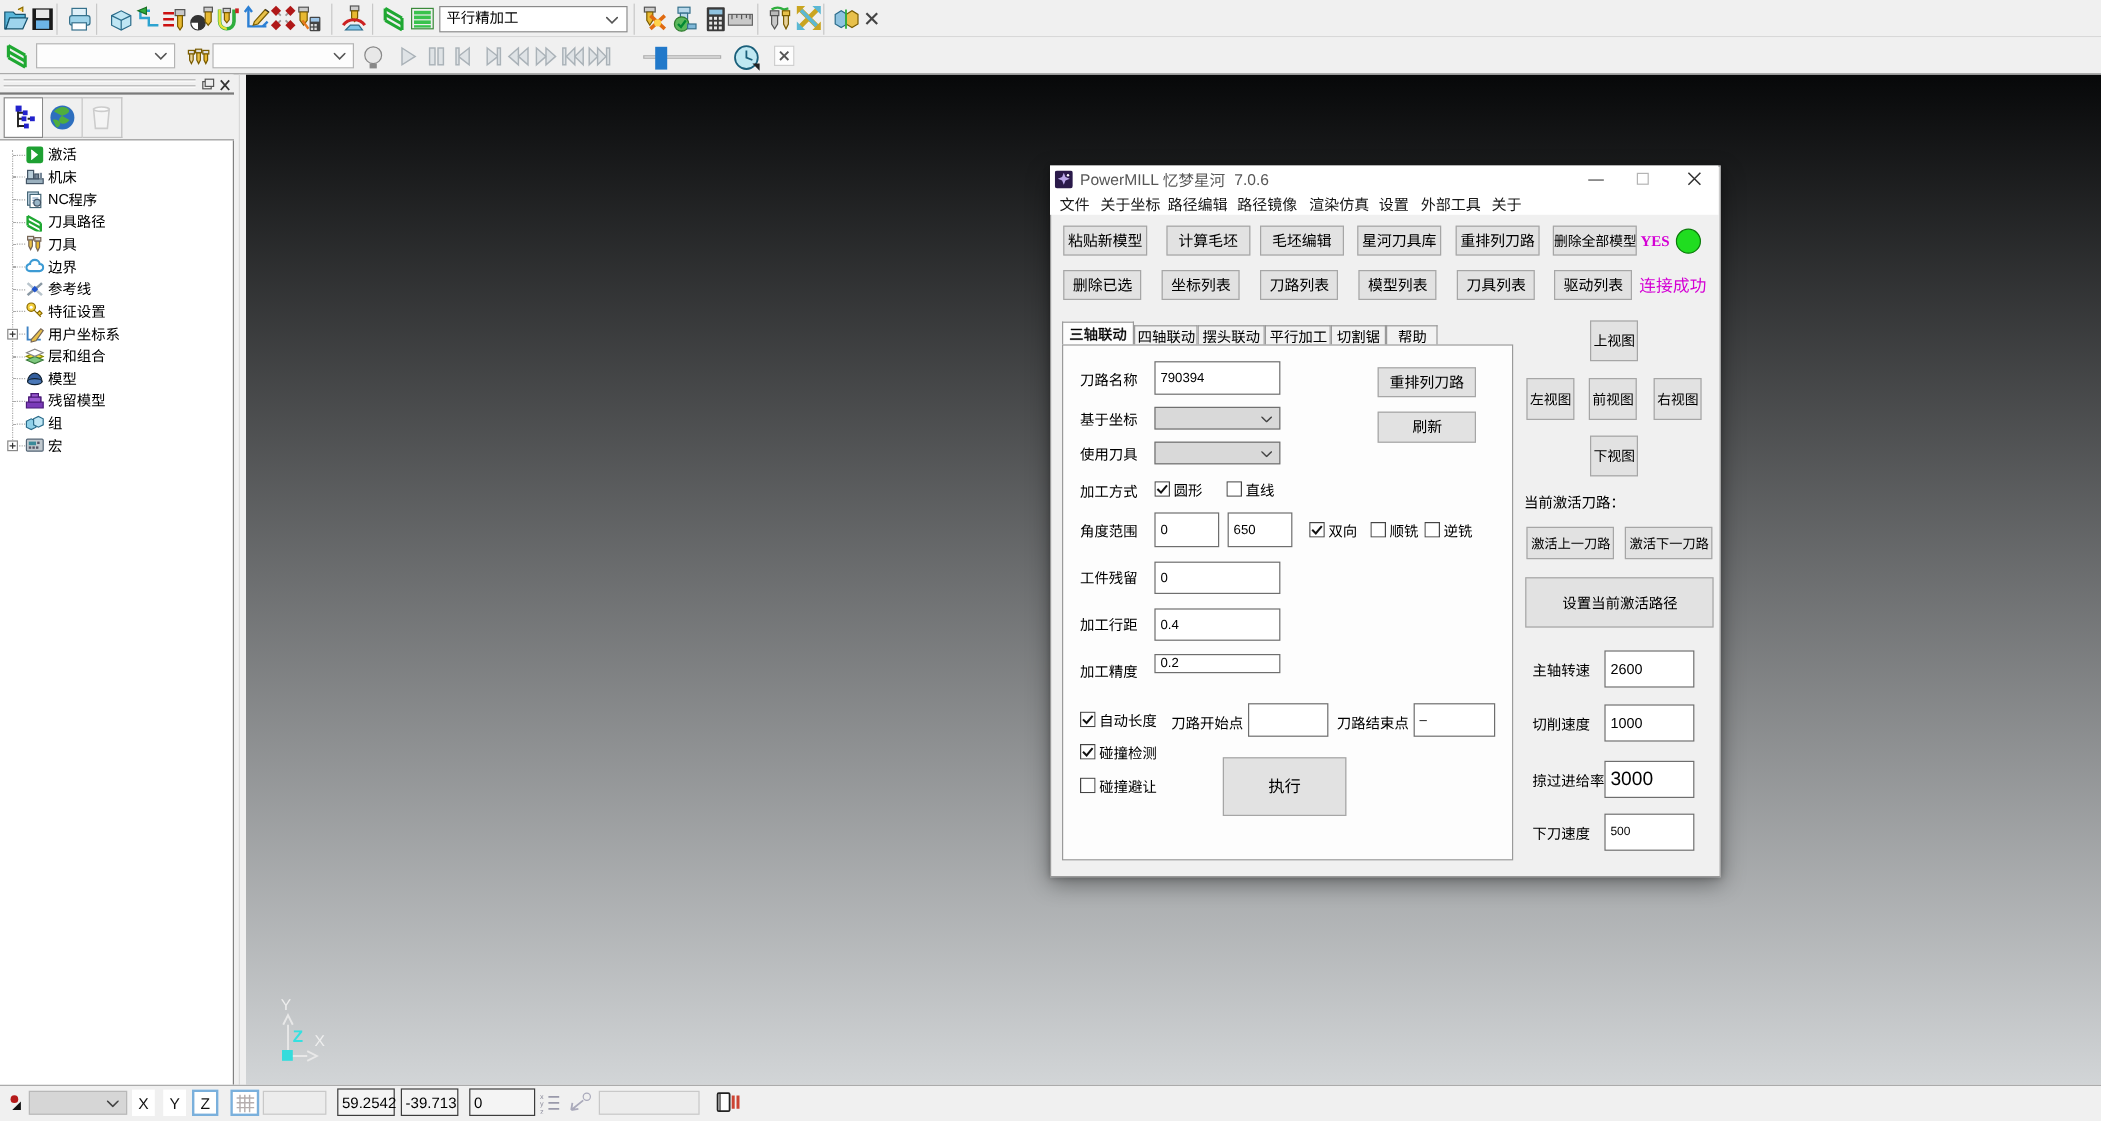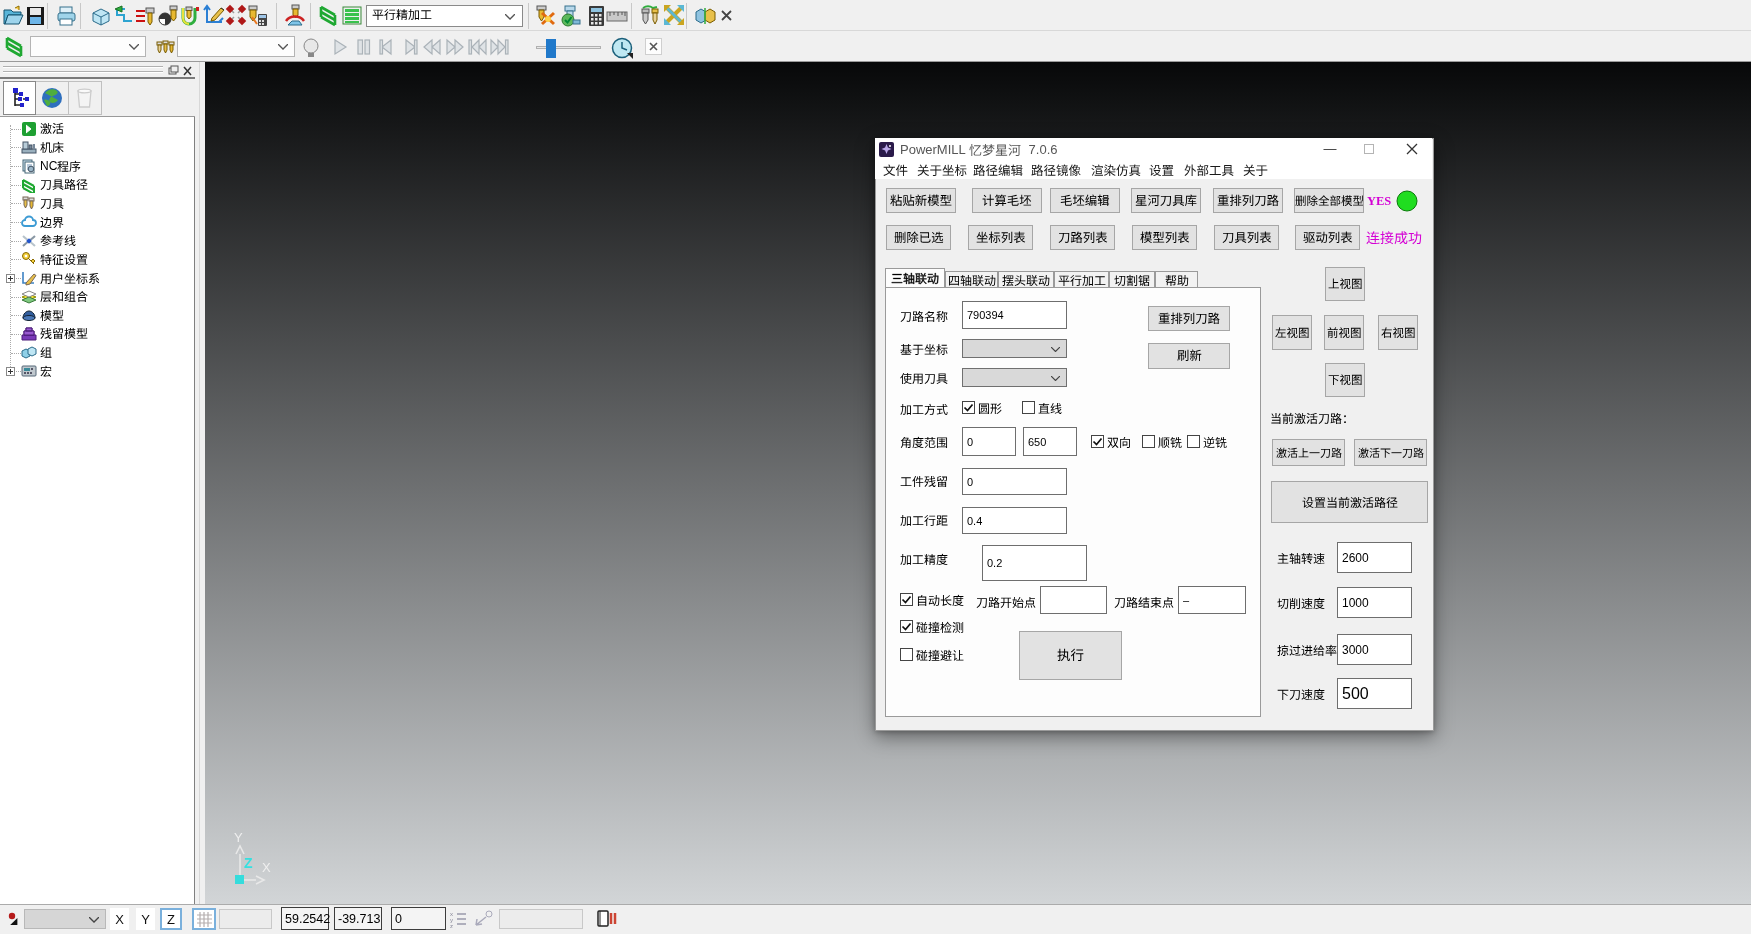--- a/index.html
+++ b/index.html
@@ -1007,21 +1007,21 @@
     <span class="iv">0.4</span>
   </div>
 <div class="" style="left:900px;top:552px;width:52px;height:15px;z-index:11;"><svg class="ck" width="48" height="15" style="margin-top:0px">
       <g fill="#000" transform="translate(0,12) scale(0.0120,-0.0120)">
         <use href="#g52a0" x="0"></use>
         <use href="#g5de5" x="1000"></use>
         <use href="#g7cbe" x="2000"></use>
         <use href="#g5ea6" x="3000"></use>
       </g>
     </svg></div>
-<div class="winp" style="left:982px;top:545px;width:105px;height:36px;z-index:11;">
+<div class="winp" style="left:962px;top:545px;width:105px;height:16px;z-index:11;">
     <span class="iv">0.2</span>
   </div>
 <div class="cbrow" style="left:900px;top:593px;z-index:12">
     <svg width="13" height="13">
       <rect x="0.5" y="0.5" width="12" height="12" fill="#fff" stroke="#444"></rect>
       <path d="M2.5 6.5L5.5 9.5L10.5 3.5" stroke="#111" stroke-width="1.7" fill="none"></path>
     </svg>
     <span style="margin-left:3px"><svg class="ck" width="48" height="15" style="margin-top:0px">
         <g fill="#000" transform="translate(0,12) scale(0.0120,-0.0120)">
           <use href="#g81ea" x="0"></use>
@@ -1226,32 +1226,32 @@
 <div class="" style="left:1277px;top:643px;width:70px;height:15px;z-index:11;"><svg class="ck" width="60" height="15" style="margin-top:0px">
       <g fill="#000" transform="translate(0,12) scale(0.0120,-0.0120)">
         <use href="#g63a0" x="0"></use>
         <use href="#g8fc7" x="1000"></use>
         <use href="#g8fdb" x="2000"></use>
         <use href="#g7ed9" x="3000"></use>
         <use href="#g7387" x="4000"></use>
       </g>
     </svg></div>
 <div class="winp" style="left:1337px;top:634px;width:75px;height:31px;z-index:11;">
-    <span class="iv" style="font-size:12px">3000</span>
+    <span class="iv" style="font-size:16px">3000</span>
   </div>
 <div class="" style="left:1277px;top:687px;width:70px;height:15px;z-index:11;"><svg class="ck" width="48" height="15" style="margin-top:0px">
       <g fill="#000" transform="translate(0,12) scale(0.0120,-0.0120)">
         <use href="#g4e0b" x="0"></use>
         <use href="#g5200" x="1000"></use>
         <use href="#g901f" x="2000"></use>
         <use href="#g5ea6" x="3000"></use>
       </g>
     </svg></div>
 <div class="winp" style="left:1337px;top:678px;width:75px;height:31px;z-index:11;">
-    <span class="iv" style="font-size:16px">500</span>
+    <span class="iv" style="font-size:10px">500</span>
   </div>
 <svg width="0" height="0" style="position:absolute">
     <defs>
       <path id="g5e73" d="M174 630C213 556 252 459 266 399L337 424C323 482 282 578 242 650ZM755 655C730 582 684 480 646 417L711 396C750 456 797 552 834 633ZM52 348V273H459V-79H537V273H949V348H537V698H893V773H105V698H459V348Z"></path>
       <path id="g884c" d="M435 780V708H927V780ZM267 841C216 768 119 679 35 622C48 608 69 579 79 562C169 626 272 724 339 811ZM391 504V432H728V17C728 1 721 -4 702 -5C684 -6 616 -6 545 -3C556 -25 567 -56 570 -77C668 -77 725 -77 759 -66C792 -53 804 -30 804 16V432H955V504ZM307 626C238 512 128 396 25 322C40 307 67 274 78 259C115 289 154 325 192 364V-83H266V446C308 496 346 548 378 600Z"></path>
       <path id="g7cbe" d="M51 762C77 693 101 602 106 543L161 556C154 616 131 706 103 775ZM328 779C315 712 286 614 264 555L311 540C336 596 367 689 391 763ZM41 504V434H170C139 324 83 192 30 121C42 101 62 68 69 45C110 104 150 198 182 294V-78H251V319C281 266 316 201 330 167L381 224C361 256 277 381 251 412V434H363V504H251V837H182V504ZM636 840V759H426V701H636V639H451V584H636V517H398V458H960V517H707V584H912V639H707V701H934V759H707V840ZM823 341V266H532V341ZM460 398V-79H532V84H823V-2C823 -13 819 -17 806 -17C794 -18 753 -18 707 -16C717 -34 726 -60 729 -79C792 -79 833 -78 860 -68C886 -57 893 -39 893 -2V398ZM532 212H823V137H532Z"></path>
       <path id="g52a0" d="M572 716V-65H644V9H838V-57H913V716ZM644 81V643H838V81ZM195 827 194 650H53V577H192C185 325 154 103 28 -29C47 -41 74 -64 86 -81C221 66 256 306 265 577H417C409 192 400 55 379 26C370 13 360 9 345 10C327 10 284 10 237 14C250 -7 257 -39 259 -61C304 -64 350 -65 378 -61C407 -57 426 -48 444 -22C475 21 482 167 490 612C490 623 490 650 490 650H267L269 827Z"></path>
       <path id="g5de5" d="M52 72V-3H951V72H539V650H900V727H104V650H456V72Z"></path>
       <path id="g6fc0" d="M340 551H517V471H340ZM340 682H517V604H340ZM64 786C114 750 173 696 203 659L249 708C219 744 157 794 107 829ZM35 509C83 478 144 432 173 402L218 453C187 483 125 527 77 555ZM46 -26 107 -65C148 25 197 146 232 248L179 286C140 177 85 50 46 -26ZM692 841C674 685 640 534 582 432V738H444L479 830L401 841C396 811 384 771 374 738H278V415H575C590 403 614 377 624 366C640 392 655 422 669 454C684 359 708 257 748 163C707 82 653 16 579 -35C594 -46 620 -70 629 -81C692 -32 742 25 781 93C817 27 863 -33 922 -79C932 -61 956 -32 970 -19C905 27 855 91 817 164C867 277 896 415 914 579H960V648H728C741 706 752 768 760 830ZM366 394 390 339H237V276H336V240C336 167 322 50 198 -37C215 -49 238 -68 250 -81C345 -12 381 74 393 151H509C504 53 498 14 488 3C482 -4 475 -6 462 -6C450 -6 417 -5 381 -2C391 -18 397 -44 399 -64C436 -66 474 -65 494 -64C516 -62 532 -56 546 -40C564 -18 570 39 577 185C578 194 578 213 578 213H400V238V276H612V339H462C453 362 441 389 429 410ZM849 579C836 451 816 339 782 244C742 348 720 462 707 566L711 579Z"></path>
       <path id="g6d3b" d="M91 774C152 741 236 693 278 662L322 724C279 752 194 798 133 827ZM42 499C103 466 186 418 227 390L269 452C226 480 142 525 83 554ZM65 -16 129 -67C188 26 258 151 311 257L256 306C198 193 119 61 65 -16ZM320 547V475H609V309H392V-79H462V-36H819V-74H891V309H680V475H957V547H680V722C767 737 848 756 914 778L854 836C743 797 540 765 367 747C375 730 385 701 389 683C460 690 535 699 609 710V547ZM462 32V240H819V32Z"></path>

